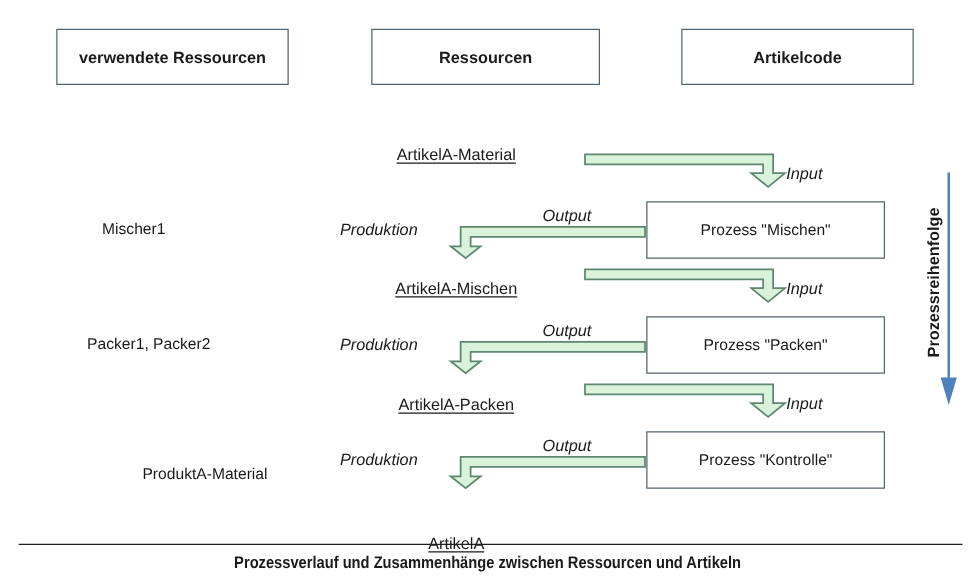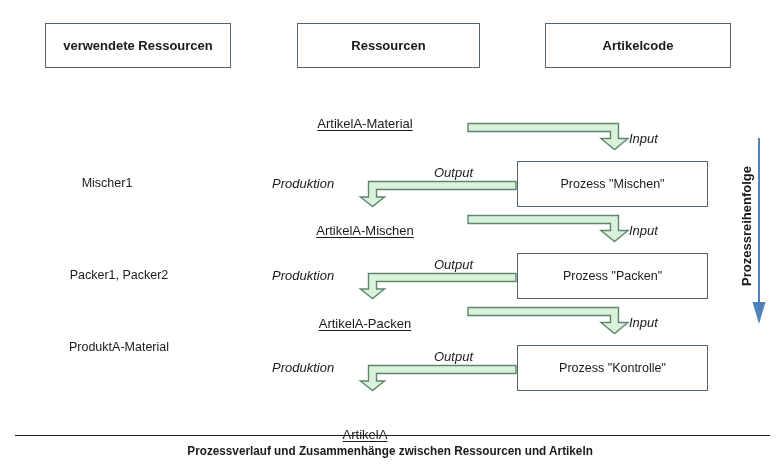--- a/index.html
+++ b/index.html
@@ -82,21 +82,21 @@
 <div class="abs proc-box" style="left:517px;top:253px;">Prozess "Packen"</div>
 <div class="abs flowlbl out-lbl" style="left:434px;top:257px;">Output</div>
 <div class="abs flowlbl" style="left:272px;top:268px;">Produktion</div>
 <div class="abs resource" style="left:24px;top:268px;">Packer1, Packer2</div>
 
 <div class="abs article" style="left:273px;top:300px;margin-top:16px;">ArtikelA-Packen</div>
 <div class="abs flowlbl" style="left:629px;top:315px;">Input</div>
 <div class="abs proc-box" style="left:517px;top:345px;">Prozess "Kontrolle"</div>
 <div class="abs flowlbl out-lbl" style="left:434px;top:349px;">Output</div>
 <div class="abs flowlbl" style="left:272px;top:360px;">Produktion</div>
-<div class="abs resource" style="left:24px;top:340px;">ProduktA-Material</div>
+<div class="abs resource" style="left:24px;top:372px;text-align:right;">ProduktA-Material</div>
 
 <div class="abs article" style="left:273px;top:395px;margin-top:32px;">ArtikelA</div>
 
 <div class="abs seq-text" style="left:668px;top:217px;">Prozessreihenfolge</div>
 
 <div class="abs bottom-rule" style="left:15px;top:435px;"></div>
 <div class="abs caption-wrap" style="left:0;top:441px;">
   <span class="caption">Prozessverlauf und Zusammenhänge zwischen Ressourcen und Artikeln</span>
 </div>
 

